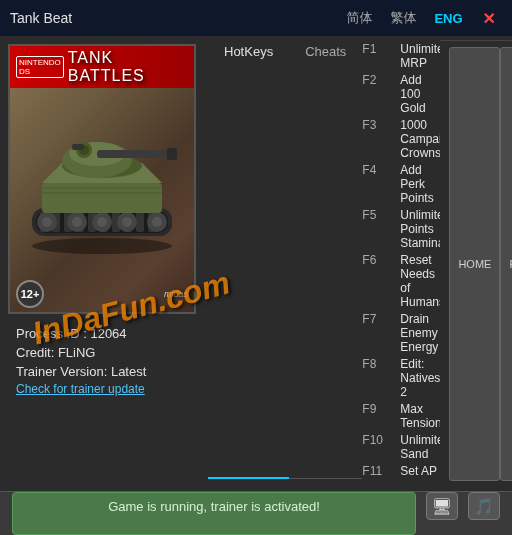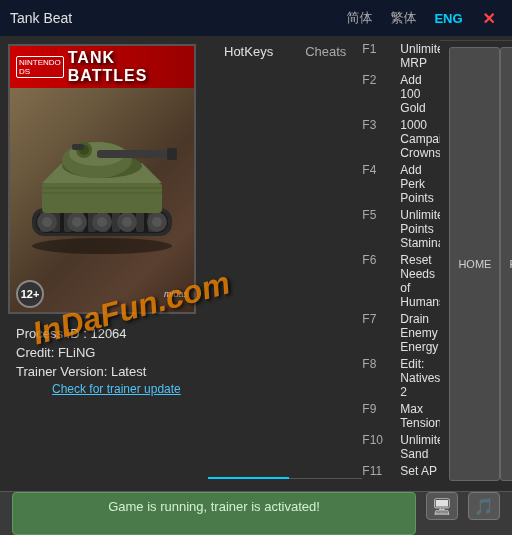--- a/index.html
+++ b/index.html
@@ -93,21 +93,21 @@
     .nintendo-ds-logo {
       font-size: 8px;
       color: #fff;
       border: 1px solid #fff;
       padding: 1px 2px;
       border-radius: 2px;
     }
     #tank-battles-text {
       color: #fff;
       font-size: 16px;
-      font-weight: 700;
+      font-weight: 400;
       text-shadow: 2px 2px 4px #000;
       letter-spacing: 1px;
     }
     .tank-graphic {
       width: 180px;
       height: 160px;
       margin-top: 10px;
     }
     .game-image-bottom {
       display: flex;
@@ -343,21 +343,21 @@
           <span class="value">12064</span>
         </div>
         <div class="row" style="margin-top:4px;">
           <span class="label">Credit:</span>
           <span class="value">FLiNG</span>
         </div>
         <div class="row" style="margin-top:4px;">
           <span class="label">Trainer Version:</span>
           <span class="value">Latest</span>
         </div>
-        <div style="margin-top:2px;margin-left:36px;">
+        <div style="margin-top:2px;">
           <span id="trainer-link">Check for trainer update</span>
         </div>
       </div>
     </div>
 
     <div id="right-panel">
       <div id="tabs">
         <div class="tab active">HotKeys</div>
         <div class="tab">Cheats</div>
       </div>

